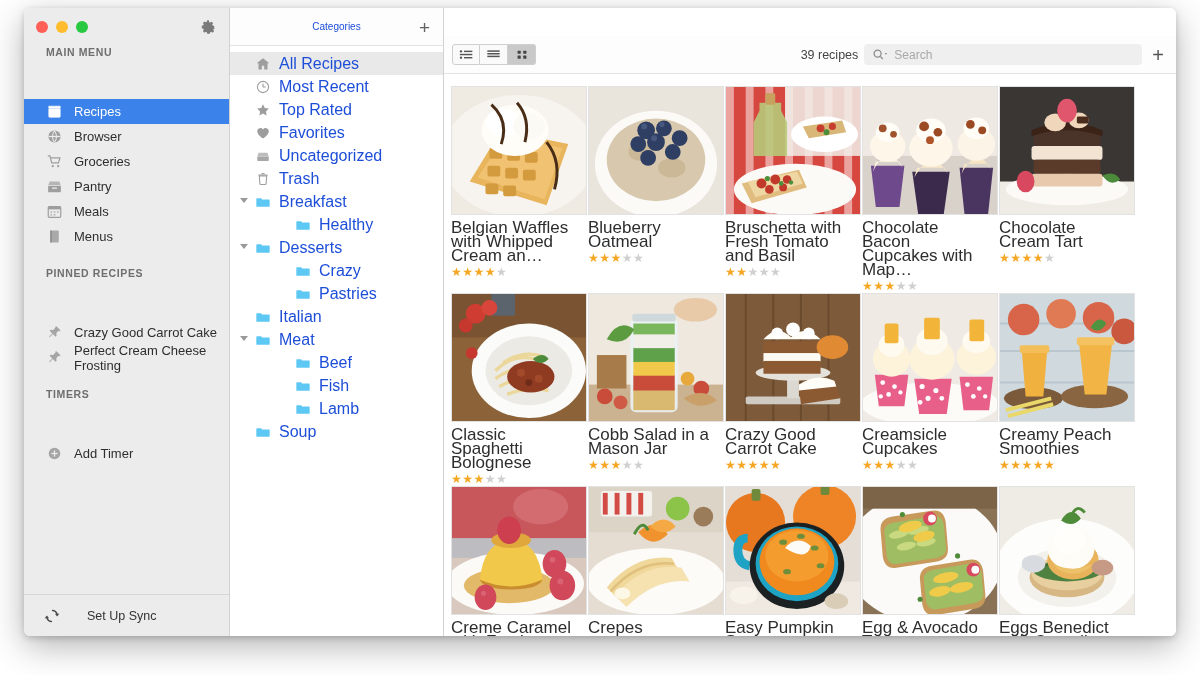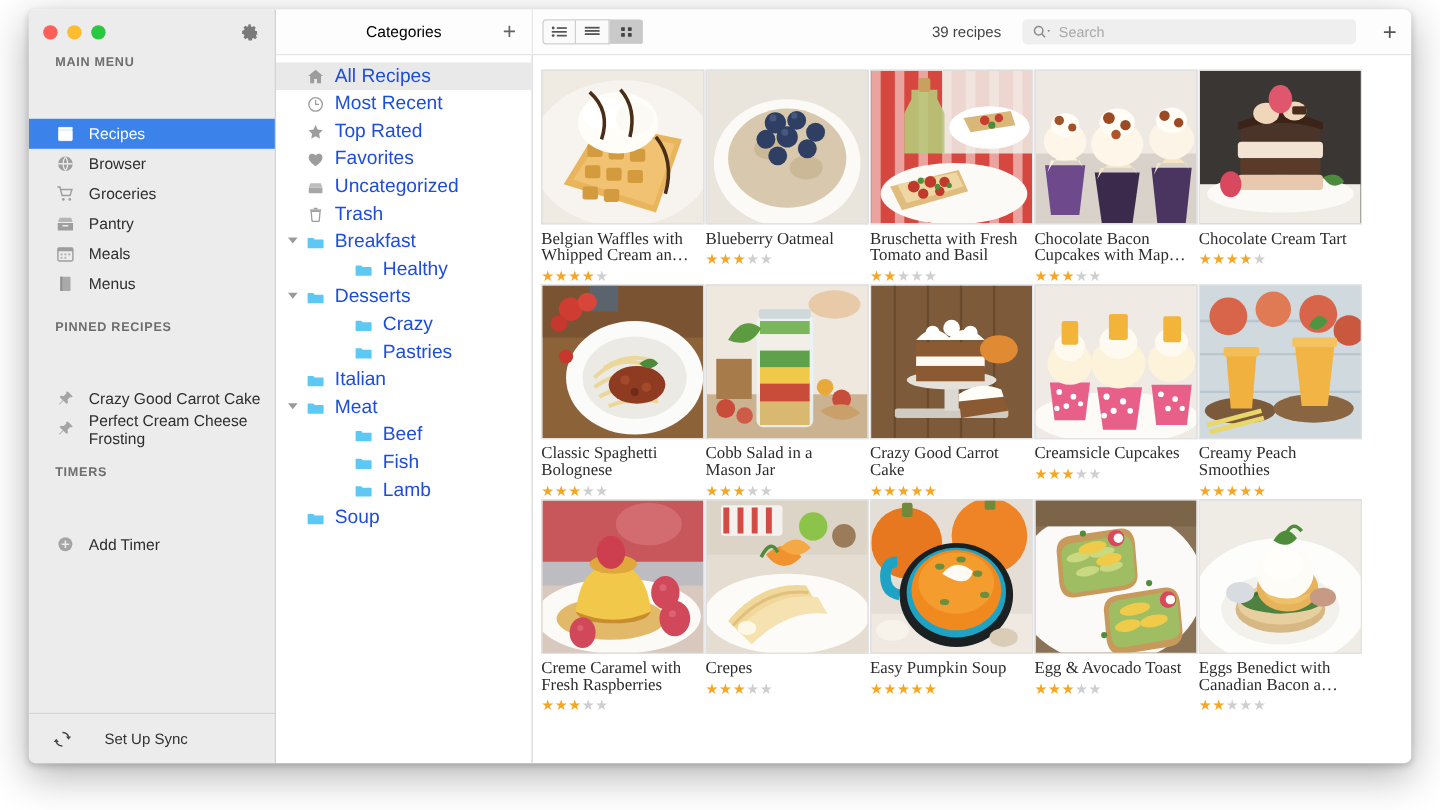--- a/index.html
+++ b/index.html
@@ -73,21 +73,21 @@
     border-right: 1px solid #d2d2d2;
     display: flex; flex-direction: column;
   }
   #cat-header {
     height: 38px; flex: 0 0 38px;
     display: flex; align-items: center; justify-content: center;
     position: relative;
     border-bottom: 1px solid #e3e3e3;
     background: #fdfdfd;
   }
-  #cat-header .title { font-size: 13px; color: #000000; }
+  #cat-header .title { font-size: 10px; color: #1d4ed8; }
   #cat-add {
     position: absolute; right: 13px; top: 50%; transform: translateY(-50%);
     font-size: 19px; color: #636363; line-height: 1; cursor: pointer;
     font-weight: 300;
   }
   .cat-list { list-style: none; padding-top: 6px; }
   .cat-item {
     display: flex; align-items: center;
     height: 23px; font-size: 16px; color: #1d4ed8;
     cursor: pointer; position: relative;
@@ -110,21 +110,22 @@
   .cat-item.indent { padding-left: 64px; }
 
   
   #main { flex: 1; height: 100%; background: #fff; display: flex; flex-direction: column; }
   #toolbar {
     height: 38px; flex: 0 0 38px;
     display: flex; align-items: center;
     padding: 0 12px 0 8px;
     border-bottom: 1px solid #e3e3e3;
     background: #fdfdfd;
-    gap: 12px;
+    gap: 0;
+    margin-top: 28px;
   }
   .seg-group { display: flex; }
   .seg {
     width: 28px; height: 21px;
     border: 1px solid #cfcfcf;
     background: #fafafa;
     display: flex; align-items: center; justify-content: center;
     cursor: pointer;
   }
   .seg:first-child { border-radius: 3px 0 0 3px; }
@@ -161,22 +162,22 @@
   }
   .card { width: 136px; cursor: pointer; }
   .thumb {
     width: 136px; height: 129px;
     border: 1px solid #e2e2e2;
     overflow: hidden; position: relative;
     background: #ddd;
   }
   .thumb svg { display: block; width: 100%; height: 100%; }
   .card-title {
-    font-size: 14px; line-height: 14px; color: #2d2d2d;
-    margin-top: 6px; width: 128px; font-family: Liberation Serif, serif;
+    font-size: 17px; line-height: 14px; color: #2d2d2d;
+    margin-top: 6px; width: 128px;
   }
   .stars { margin-top: 3px; font-size: 12px; letter-spacing: 0.5px; line-height: 13px; }
   .star.on  { color: #f5a623; }
   .star.off { color: #cfcfcf; }
 </style>
 </head>
 <body>
 
 <div id="app-window">
 

